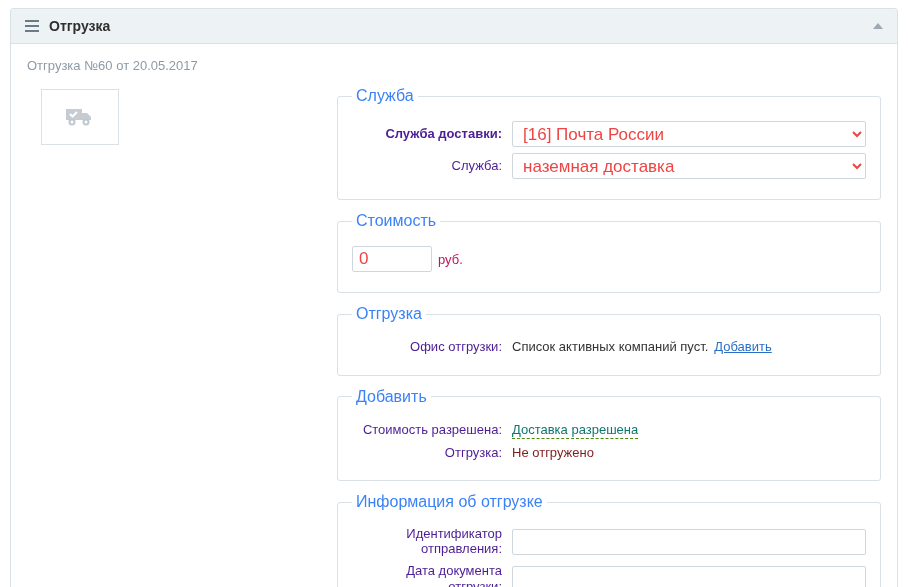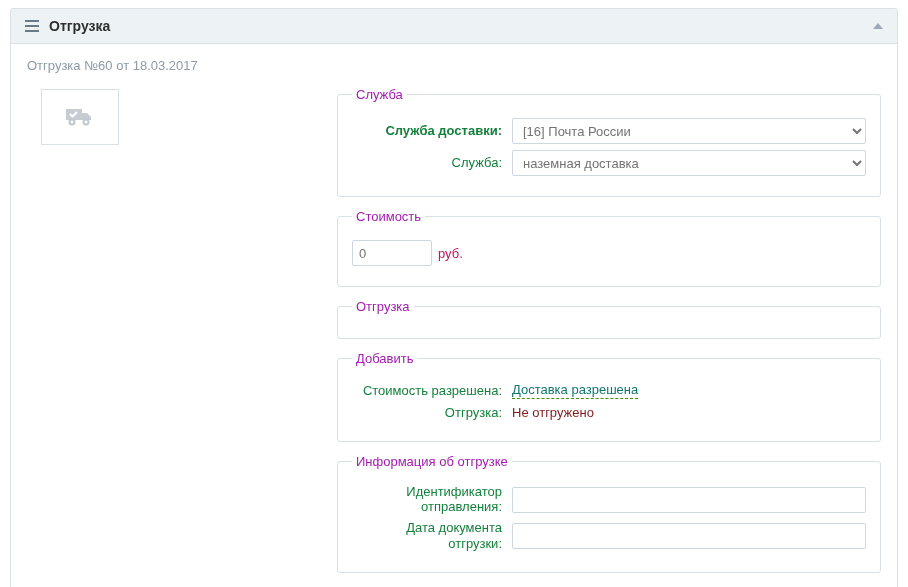--- a/index.html
+++ b/index.html
@@ -46,46 +46,46 @@
   .truck-icon { color: #c0c7cd; }
 
   .fields-area { flex: 1; margin-left: 200px; }
 
   fieldset {
     border: 1px solid #d9e0e6;
     border-radius: 3px;
     padding: 10px 14px 14px 14px;
     margin: 0 0 12px 0;
   }
-  legend { color: #a21caf; font-size: 13px; padding: 0 4px; }
+  legend { color: #3b82f6; font-size: 16px; padding: 0 4px; }
 
   .form-row {
     display: flex;
     align-items: center;
     margin: 6px 0;
   }
   .form-label {
     width: 160px;
     text-align: right;
     padding-right: 10px;
-    color: #15803d;
+    color: #4c1d95;
     font-size: 13px;
     line-height: 1.2;
   }
   .form-label.bold { font-weight: bold; }
   .form-control { flex: 1; display: flex; align-items: center; gap: 6px; }
 
   select, input[type=text] {
     border: 1px solid #cfd7de;
     border-radius: 2px;
     height: 26px;
     padding: 0 6px;
-    font-size: 13px;
+    font-size: 17px;
     font-family: inherit;
-    color: #737373;
+    color: #ef4444;
     background: #fff;
   }
   select { width: 100%; }
   .input-full { width: 100%; }
   .input-cost { width: 80px; }
   .currency { color: #be185d; }
 
   .status-allowed { color: #0f766e; border-bottom: 1px dashed #4f8a10; padding-bottom:1px; cursor:pointer; }
   .status-notshipped { color: #7f1d1d; }
   .static-text { color: #333; }
@@ -109,21 +109,21 @@
           <span></span>
           <span></span>
           <span></span>
         </span>
       <span class="panel-title">Отгрузка</span>
     </div>
     <span class="collapse-caret"></span>
   </div>
 
   <div class="panel-body">
-    <div class="subtitle">Отгрузка №60 от 18.03.2017</div>
+    <div class="subtitle">Отгрузка №60 от 20.05.2017</div>
 
     <div class="content-row">
       <div class="thumb-box">
         <span class="truck-icon">
           <svg width="30" height="22" viewBox="0 0 30 22" fill="currentColor">
             <path d="M1 4h16v11H1z" opacity="0.9"></path>
             <path d="M17 8h5l4 4v3h-9z" opacity="0.9"></path>
             <circle cx="7" cy="17" r="2.5" fill="#fff" stroke="currentColor" stroke-width="2"></circle>
             <circle cx="21" cy="17" r="2.5" fill="#fff" stroke="currentColor" stroke-width="2"></circle>
             <path d="M5 9l2.5 2.5L12 7" stroke="#fff" stroke-width="2" fill="none"></path>
@@ -158,20 +158,27 @@
           <div class="form-row">
             <div class="form-control">
               <input type="text" class="input-cost" value="0" style="">
               <span class="currency">руб.</span>
             </div>
           </div>
         </fieldset>
 
         <fieldset>
           <legend>Отгрузка</legend>
+          <div class="form-row">
+            <div class="form-label">Офис отгрузки:</div>
+            <div class="form-control">
+              <span class="static-text">Список активных компаний пуст.</span>
+              <a class="add-link">Добавить</a>
+            </div>
+          </div>
         </fieldset>
 
         <fieldset>
           <legend>Добавить</legend>
           <div class="form-row">
             <div class="form-label">Стоимость разрешена:</div>
             <div class="form-control">
               <span class="status-allowed">Доставка разрешена</span>
             </div>
           </div>

